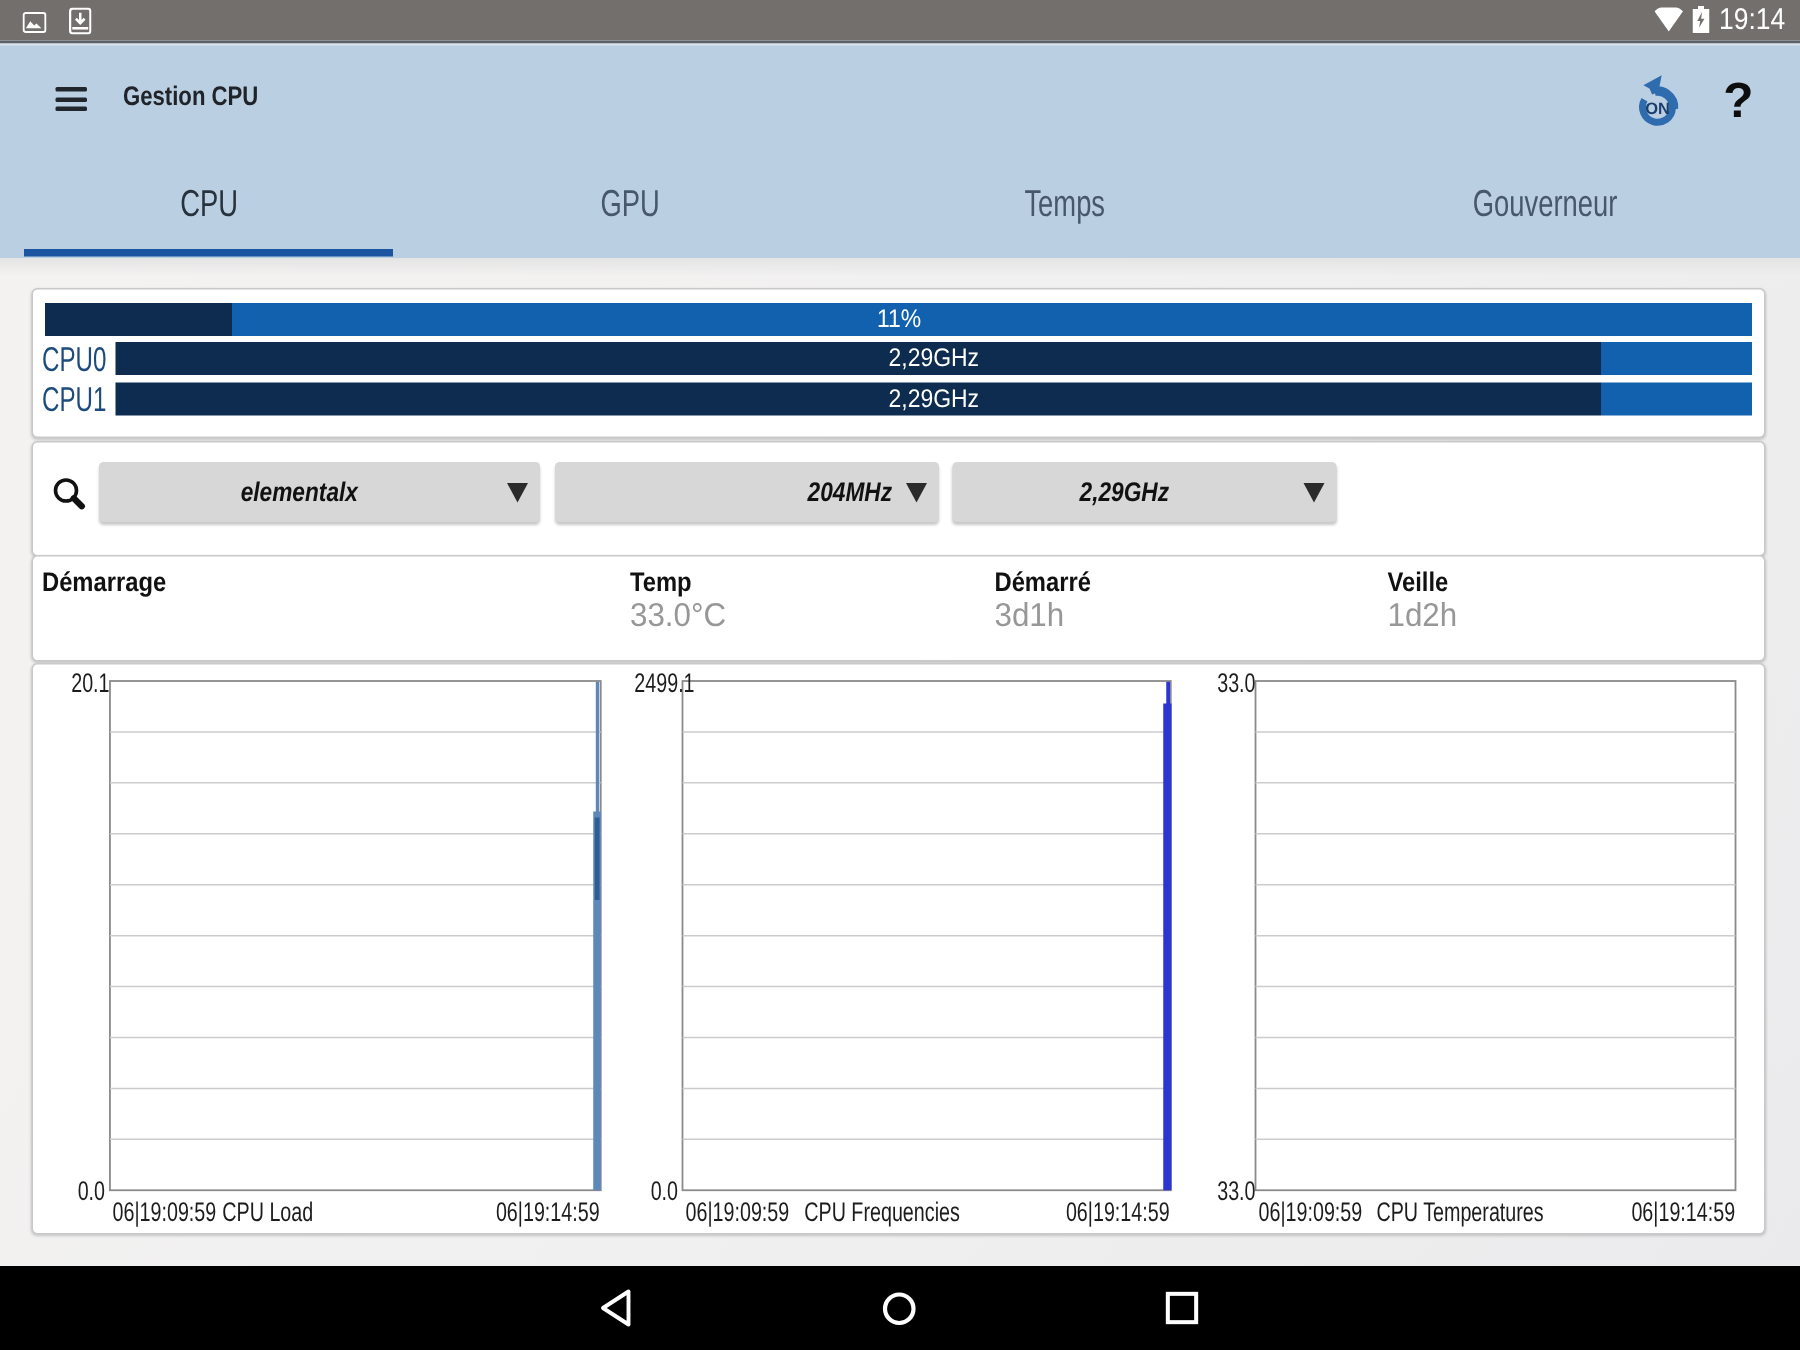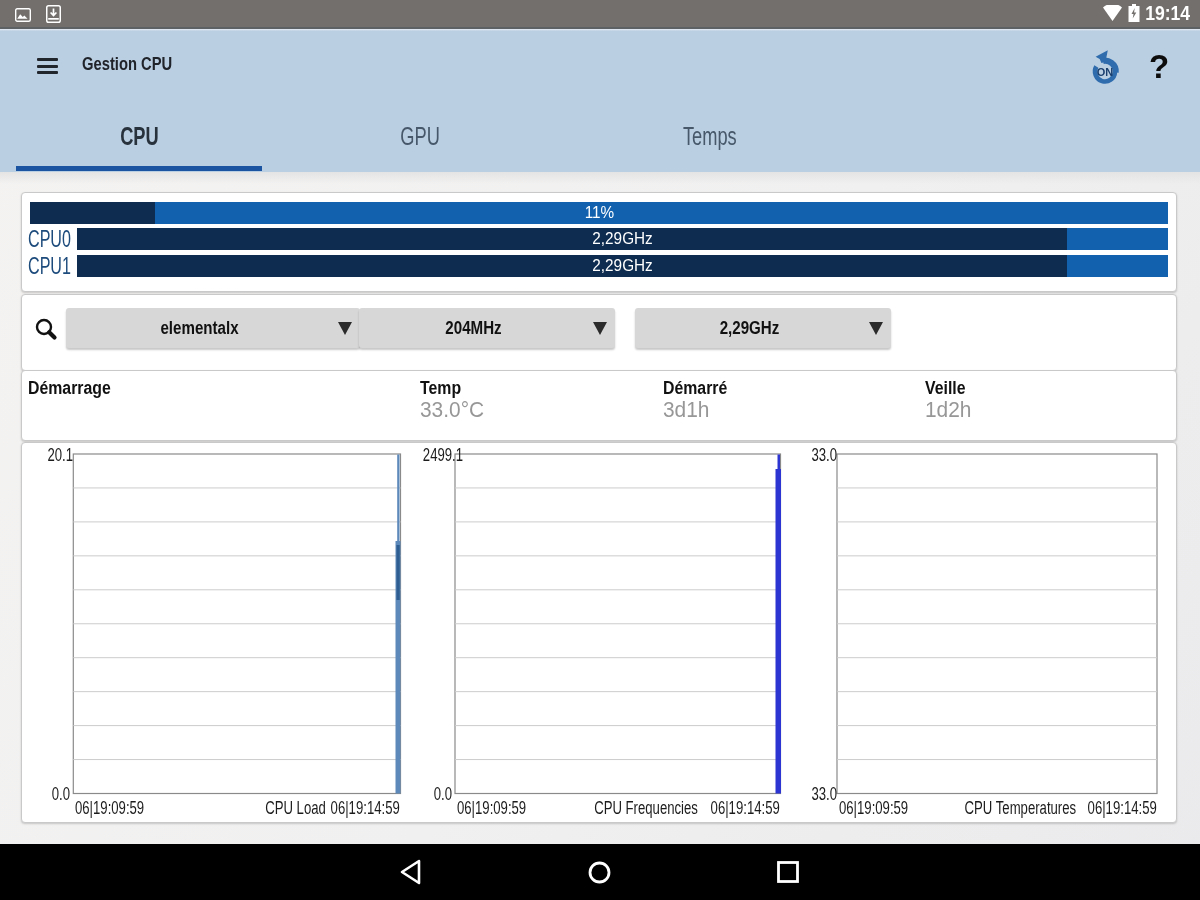--- a/index.html
+++ b/index.html
@@ -5,66 +5,66 @@
   * { margin:0; padding:0; box-sizing:border-box; }
   html,body { width:1200px; height:900px; overflow:hidden; font-family:"Liberation Sans", sans-serif; }
   #page { position:relative; width:1200px; height:900px; background:linear-gradient(125deg,#f4f3f2 0%,#f1f0f0 55%,#eaeaec 100%); }
   .abs { position:absolute; }
   .cxl { display:inline-block; transform:scaleX(0.84); transform-origin:0 50%; white-space:nowrap; }
   .cxc { display:inline-block; transform:scaleX(0.84); transform-origin:50% 50%; white-space:nowrap; }
   .cxr { display:inline-block; transform:scaleX(0.84); transform-origin:100% 50%; white-space:nowrap; }
 
   
   #statusbar { left:0; top:0; width:1200px; height:27px; background:#726f6d; }
-  #statusbar .time { position:absolute; right:10px; top:2px; color:#fff; font-size:20px; font-weight:bold; }
+  #statusbar .time { position:absolute; right:10px; top:2px; color:#fff; font-size:20px; font-weight:normal; }
 
   
   #appbar { left:0; top:27px; width:1200px; height:145px; background:#bbcfe2; }
   #sbline { left:0; top:27px; width:1200px; height:2px; background:#5d6164; }
   #sbhl { left:0; top:29px; width:1200px; height:2px; background:linear-gradient(#e8eef5,rgba(232,238,245,0)); }
   #title { position:absolute; left:82px; top:27px; font-size:18px; font-weight:bold; color:#20242a; }
   #title .cxl { transform:scaleX(0.82); }
   .burger { position:absolute; left:37px; top:31px; width:21px; height:17px; }
   .burger div { position:absolute; left:0; width:21px; height:3px; background:#20262c; border-radius:1px; }
   #qmark { position:absolute; left:1142px; top:23px; width:34px; text-align:center; font-size:33px; line-height:33px; font-weight:bold; color:#0d0d0d; }
 
   
   .tab { position:absolute; top:95px; font-size:25px; color:#46586a; text-align:center; }
   .tab .cxc { transform:scaleX(0.73); }
-  .tab.active { color:#27323d;font-weight:bold; }
+  .tab.active { color:#27323d; }
   #tabline { position:absolute; left:16px; top:139px; width:246px; height:5px; background:#1b54a0; }
 
   
   .card { position:absolute; left:21px; width:1156px; background:#fff; border:1px solid #c9c9c9; border-radius:4px; box-shadow:0 1px 2px rgba(0,0,0,0.18); }
 
   
   #card1 { top:192px; height:100px; }
   .bar { position:absolute; height:22px; background:#0d2c50; color:#fff; font-size:17px; text-align:center; line-height:22px; }
   .bar .cxc { transform:scaleX(0.90); }
   .cpulabel { position:absolute; left:6px; width:48px; font-size:23px; color:#1d4b7c; line-height:22px; }
   .cpulabel .cxl { transform:scaleX(0.70); }
 
   
-  #card2 { top:294px; height:77px; }
+  #card2 { top:294px; height:77px;font-style:italic; }
   .dd { position:absolute; top:13px; height:40px; background:#d7d7d7; border-radius:3px; box-shadow:0 2px 2px rgba(0,0,0,0.22); color:#111; font-size:18px; font-weight:bold; text-align:center; line-height:40px; }
   .dd .arr { position:absolute; right:8px; top:14px; width:0; height:0; border-left:7.5px solid transparent; border-right:7.5px solid transparent; border-top:13px solid #2b2b2b; }
 
   
   #card3 { top:370px; height:71px; }
   .ilabel { position:absolute; top:7px; font-size:18px; font-weight:bold; color:#111; }
   .ilabel .cxl { transform:scaleX(0.88); }
   .ival  { position:absolute; top:26px; font-size:22px; color:#979797; }
   .ival .cxl { transform:scaleX(0.95); }
 
   
   #card4 { top:442px; height:381px; }
   .ax { font-size:18px; color:#1c1c1c; line-height:18px; }
   .ax .cxl, .ax .cxc, .ax .cxr { transform:scaleX(0.73); }
   .axr { text-align:right;padding-left:16px; }
-  .axc { text-align:right;padding-left:46px; }
+  .axc { text-align:left; }
 
   
   #navbar { left:0; top:844px; width:1200px; height:56px; background:#000; }
 </style>
 </head>
 <body>
 <div id="page">
 
   <div id="statusbar" class="abs">
     <svg class="abs" style="left:15px;top:8px" width="16" height="14" viewBox="0 0 16 14">
@@ -99,40 +99,41 @@
     <svg class="abs" style="left:1088px;top:19px" width="34" height="42" viewBox="0 0 34 42">
       <path d="M 15.3 15.65 A 10 10 0 1 1 8.34 20.5" fill="none" stroke="#2e6cae" stroke-width="4.6"></path>
       <path d="M 12.5 14.9 A 11.5 11.5 0 0 1 28.45 26.5" fill="none" stroke="#2e6cae" stroke-width="4.6"></path>
       <path d="M 7.6 10.8 L 19.8 4.2 L 17.4 16.2 Z" fill="#2e6cae"></path>
       <text x="17" y="30" font-size="11" font-weight="bold" fill="#1a3f6e" text-anchor="middle" font-family="Liberation Sans" transform="scale(1,1)">ON</text>
     </svg>
     <div id="qmark">?</div>
     <div class="tab active" style="left:89px;width:100px"><span class="cxc">CPU</span></div>
     <div class="tab" style="left:370px;width:100px"><span class="cxc">GPU</span></div>
     <div class="tab" style="left:660px;width:100px"><span class="cxc">Temps</span></div>
+    <div class="tab" style="left:955px;width:150px"><span class="cxc">Gouverneur</span></div>
     <div id="tabline"></div>
   </div>
 
   <div class="abs" style="left:0;top:172px;width:1200px;height:12px;background:linear-gradient(#e5e4e4,rgba(241,240,240,0))"></div>
 
   <div id="card1" class="card">
     <div class="bar" style="left:8px;top:9px;width:1138px;background:linear-gradient(to right,#0d2c50 0,#0d2c50 125px,#1161ae 125px,#1161ae 100%);"><span class="cxc">11%</span></div>
     <div class="cpulabel" style="top:35px"><span class="cxl">CPU0</span></div>
     <div class="bar" style="left:55px;top:35px;width:1091px;background:linear-gradient(to right,#0d2c50 0,#0d2c50 990px,#1161ae 990px,#1161ae 100%);"><span class="cxc">2,29GHz</span></div>
     <div class="cpulabel" style="top:62px"><span class="cxl">CPU1</span></div>
     <div class="bar" style="left:55px;top:62px;width:1091px;background:linear-gradient(to right,#0d2c50 0,#0d2c50 990px,#1161ae 990px,#1161ae 100%);"><span class="cxc">2,29GHz</span></div>
   </div>
 
   <div id="card2" class="card">
     <svg class="abs" style="left:12px;top:22px" width="26" height="26" viewBox="0 0 26 26">
       <circle cx="10" cy="10" r="7" fill="none" stroke="#111" stroke-width="2.4"></circle>
       <line x1="15.2" y1="15.2" x2="20.5" y2="20.5" stroke="#111" stroke-width="4.2" stroke-linecap="round"></line>
     </svg>
     <div class="dd" style="left:44px;width:294px;"><span class="cxc" style="margin-right:26px">elementalx</span><div class="arr"></div></div>
-    <div class="dd" style="left:337px;width:256px;"><span class="cxc" style="margin-right:26px">204MHz</span><div class="arr"></div></div>
+    <div class="dd" style="left:348px;width:256px;text-align:right;"><span class="cxc" style="margin-right:26px">204MHz</span><div class="arr"></div></div>
     <div class="dd" style="left:613px;width:256px;"><span class="cxc" style="margin-right:26px">2,29GHz</span><div class="arr"></div></div>
   </div>
 
   <div id="card3" class="card">
     <div class="ilabel" style="left:6px"><span class="cxl">Démarrage</span></div>
     <div class="ilabel" style="left:398px"><span class="cxl">Temp</span></div>
     <div class="ival" style="left:398px"><span class="cxl">33.0°C</span></div>
     <div class="ilabel" style="left:641px"><span class="cxl">Démarré</span></div>
     <div class="ival" style="left:641px"><span class="cxl">3d1h</span></div>
     <div class="ilabel" style="left:903px"><span class="cxl">Veille</span></div>

